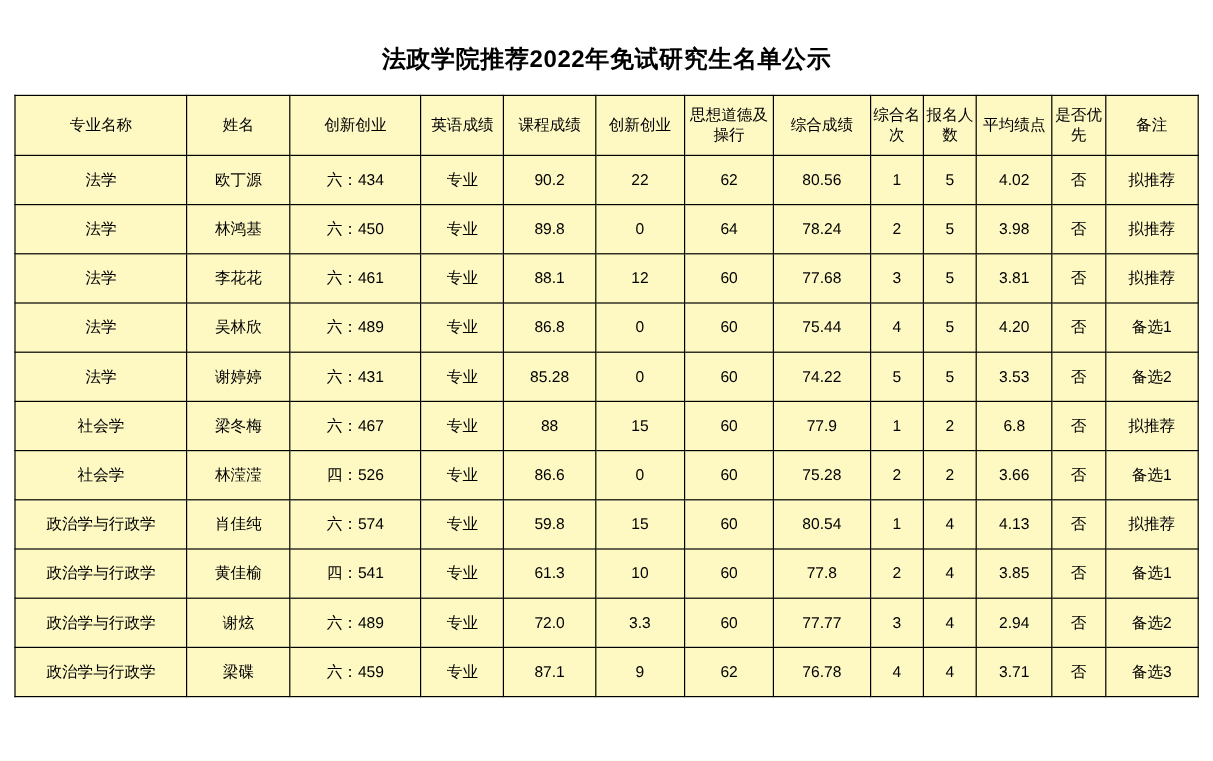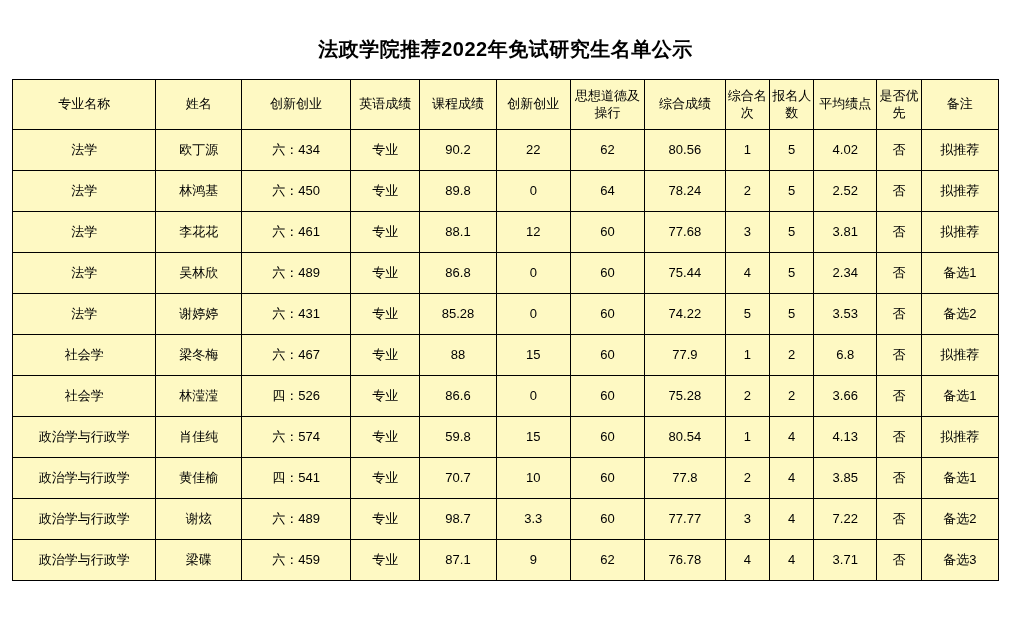--- a/index.html
+++ b/index.html
@@ -136,21 +136,21 @@
           <td class="cell-major">法学</td>
           <td>林鸿基</td>
           <td>六：450</td>
           <td>专业</td>
           <td>89.8</td>
           <td>0</td>
           <td>64</td>
           <td>78.24</td>
           <td>2</td>
           <td>5</td>
-          <td>2.52</td>
+          <td>3.98</td>
           <td>否</td>
           <td>拟推荐</td>
         </tr>
         <tr>
           <td class="cell-major">法学</td>
           <td>李花花</td>
           <td>六：461</td>
           <td>专业</td>
           <td>88.1</td>
           <td>12</td>
@@ -166,21 +166,21 @@
           <td class="cell-major">法学</td>
           <td>吴林欣</td>
           <td>六：489</td>
           <td>专业</td>
           <td>86.8</td>
           <td>0</td>
           <td>60</td>
           <td>75.44</td>
           <td>4</td>
           <td>5</td>
-          <td>2.34</td>
+          <td>4.20</td>
           <td>否</td>
           <td>备选1</td>
         </tr>
         <tr>
           <td class="cell-major">法学</td>
           <td>谢婷婷</td>
           <td>六：431</td>
           <td>专业</td>
           <td>85.28</td>
           <td>0</td>
@@ -235,42 +235,42 @@
           <td>4</td>
           <td>4.13</td>
           <td>否</td>
           <td>拟推荐</td>
         </tr>
         <tr>
           <td class="cell-major">政治学与行政学</td>
           <td>黄佳榆</td>
           <td>四：541</td>
           <td>专业</td>
-          <td>70.7</td>
+          <td>61.3</td>
           <td>10</td>
           <td>60</td>
           <td>77.8</td>
           <td>2</td>
           <td>4</td>
           <td>3.85</td>
           <td>否</td>
           <td>备选1</td>
         </tr>
         <tr>
           <td class="cell-major">政治学与行政学</td>
           <td>谢炫</td>
           <td>六：489</td>
           <td>专业</td>
-          <td>98.7</td>
+          <td>72.0</td>
           <td>3.3</td>
           <td>60</td>
           <td>77.77</td>
           <td>3</td>
           <td>4</td>
-          <td>7.22</td>
+          <td>2.94</td>
           <td>否</td>
           <td>备选2</td>
         </tr>
         <tr>
           <td class="cell-major">政治学与行政学</td>
           <td>梁碟</td>
           <td>六：459</td>
           <td>专业</td>
           <td>87.1</td>
           <td>9</td>

